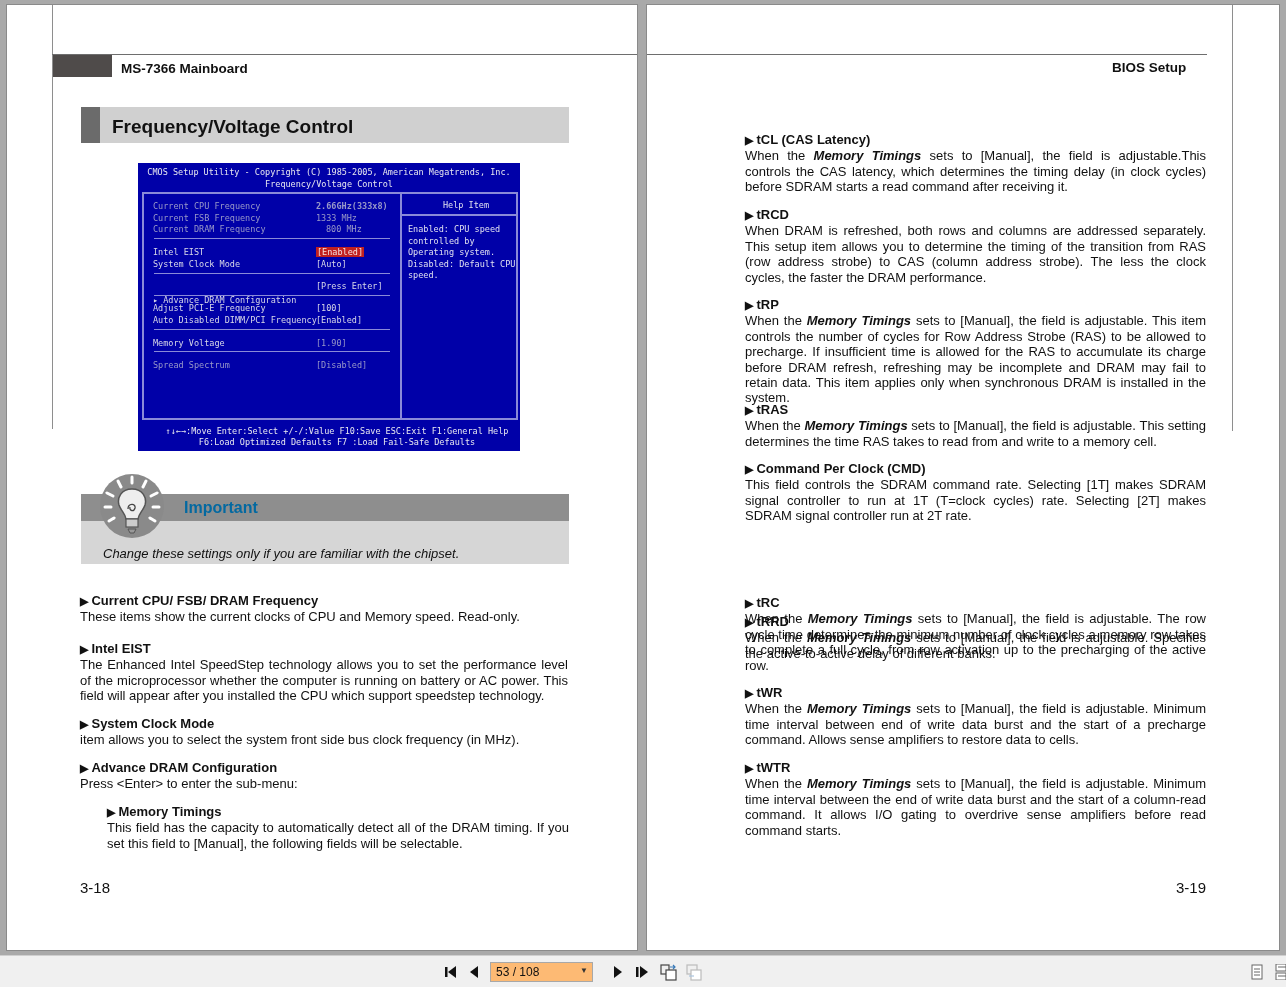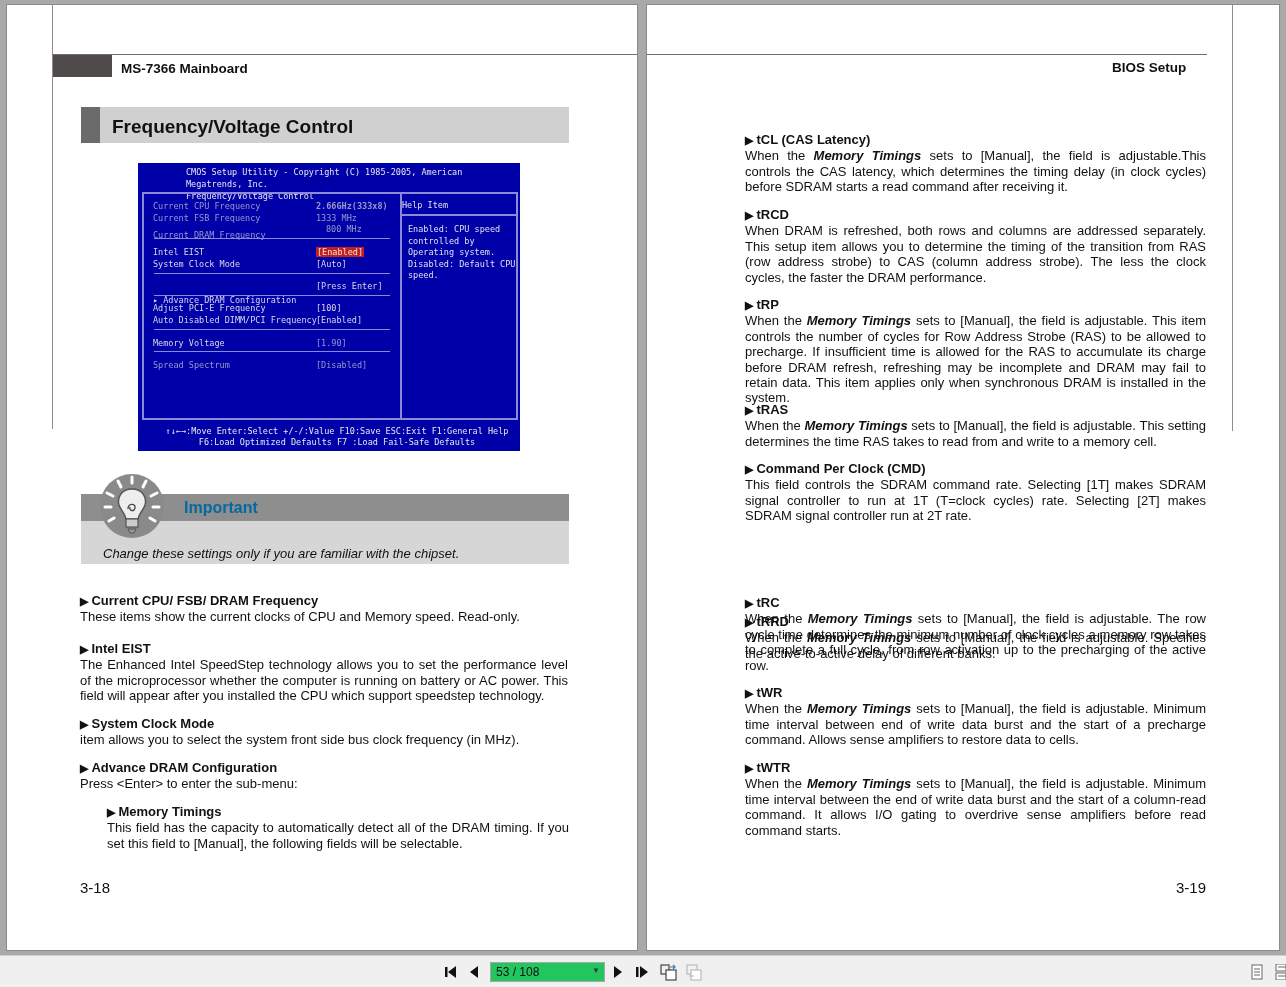--- a/index.html
+++ b/index.html
@@ -15,25 +15,25 @@
 
   .header-text { position: absolute; font-weight: bold; font-size: 13.5px; color: #111; }
   .header-block { position: absolute; background: #4f4b4a; }
 
   .section-title { position: absolute; left: 74px; top: 102px; width: 488px; height: 36px; background: #d0d0d0; }
   .section-title .bar { position: absolute; left: 0; top: 0; width: 19px; height: 36px; background: #6b6b6b; }
   .section-title .txt { position: absolute; left: 31px; top: 9px; font-size: 19px; font-weight: bold; color: #111; }
 
   
   .bios { position: absolute; left: 131px; top: 158px; width: 382px; height: 288px; background: #0000a8; font-family: "DejaVu Sans Mono", monospace; color: #d8d8e8; font-size: 8.5px; }
-  .bios .title { position: absolute; left: 0; top: 3px; width: 100%; line-height: 12px; color: #e8e8f0; font-size: 8.5px; padding-left: 48px; }
+  .bios .title { position: absolute; left: 0; top: 3px; width: 100%; text-align: center; line-height: 12px; color: #e8e8f0; font-size: 8.5px; }
   .bios .frame { position: absolute; left: 4px; top: 29px; width: 376px; height: 228px; border: 2px solid #8a8ad8; }
   .bios .divider-v { position: absolute; left: 256px; top: 0; width: 2px; height: 100%; background: #8a8ad8; }
   .bios .help-div { position: absolute; left: 258px; top: 20px; width: 116px; height: 2px; background: #8a8ad8; }
-  .bios .help-title { position: absolute; left: 258px; top: 6px; width: 128px; color: #e0e0f0; }
+  .bios .help-title { position: absolute; left: 258px; top: 6px; width: 128px; text-align: center; color: #e0e0f0; }
   .bios .help-text { position: absolute; left: 264px; top: 30px; width: 110px; line-height: 11.5px; color: #e0e0f0; }
   .bios .row { position: absolute; left: 9px; white-space: pre; }
   .bios .row.dim { color: #9898c8; }
   .bios .val { position: absolute; left: 172px; white-space: pre; }
   .bios .val.dim { color: #9898c8; }
   .bios .val.sel { background: #c02020; color: #f4e0e0; padding: 0 1px; }
   .bios .sep { position: absolute; left: 10px; width: 236px; height: 1px; background: #8a8ad8; }
   .bios .footer { position: absolute; left: 8px; top: 263px; width: 100%; text-align: center; line-height: 11px; color: #e8e8f0; }
 
   
@@ -47,21 +47,21 @@
   .item .h { font-weight: bold; display: block; }
   .item .h::before { content: "\25B6"; font-size: 11px; margin-right: 3px; }
   .item .b { display: block; text-align: justify; }
   .item .b i { font-weight: bold; }
 
   .pagenum { position: absolute; font-size: 15px; color: #111; }
 
   
   .toolbar { position: absolute; left: 0; top: 955px; width: 1286px; height: 32px; background: #f0f0f0; border-top: 1px solid #cfcfcf; }
   .tb-btn { position: absolute; top: 8px; height: 16px; display: flex; align-items: center; justify-content: center; color: #111; font-size: 12px; cursor: pointer; }
-  .page-select { position: absolute; left: 490px; top: 6px; width: 115px; height: 20px; background: #22c55e; border: 1px solid #a8a8a8; font-size: 12px; color: #111; padding: 2px 0 0 5px; }
+  .page-select { position: absolute; left: 490px; top: 6px; width: 103px; height: 20px; background: #fdba74; border: 1px solid #a8a8a8; font-size: 12px; color: #111; padding: 2px 0 0 5px; }
   .page-select .caret { position: absolute; right: 4px; top: 3px; font-size: 8px; color: #333; }
 </style>
 </head>
 <body>
 
 <div class="page" id="page-left">
   <div class="vline" style="left:45px; top:0; height:424px;"></div>
   <div class="hline" style="left:45px; top:49px; width:587px;"></div>
   <div class="header-block" style="left:46px; top:50px; width:59px; height:22px;"></div>
   <div class="header-text" style="left:114px; top:56px;">MS-7366 Mainboard</div>
@@ -79,21 +79,21 @@
     <div class="frame">
       <div class="divider-v"></div>
       <div class="help-title">Help Item</div>
       <div class="help-div"></div>
       <div class="help-text">Enabled: CPU speed controlled by Operating system. Disabled: Default CPU speed.</div>
 
       <div class="row dim" style="top:7px;">Current CPU Frequency</div>
       <div class="val dim" style="top:7px;font-weight:bold;">2.66GHz(333x8)</div>
       <div class="row dim" style="top:19px;">Current FSB Frequency</div>
       <div class="val dim" style="top:19px;">1333 MHz</div>
-      <div class="row dim" style="top:36px;text-align:right;">Current DRAM Frequency</div>
+      <div class="row dim" style="top:30px;text-align:right;">Current DRAM Frequency</div>
       <div class="val dim" style="top:30px;margin-left:10px;">800 MHz</div>
       <div class="sep" style="top:44px;"></div>
 
       <div class="row" style="top:53px;">Intel EIST</div>
       <div class="val sel" style="top:53px;">[Enabled]</div>
       <div class="row" style="top:65px;">System Clock Mode</div>
       <div class="val" style="top:65px;">[Auto]</div>
       <div class="sep" style="top:79px;"></div>
 
       <div class="row" style="top:101px;">▸ Advance DRAM Configuration</div>

